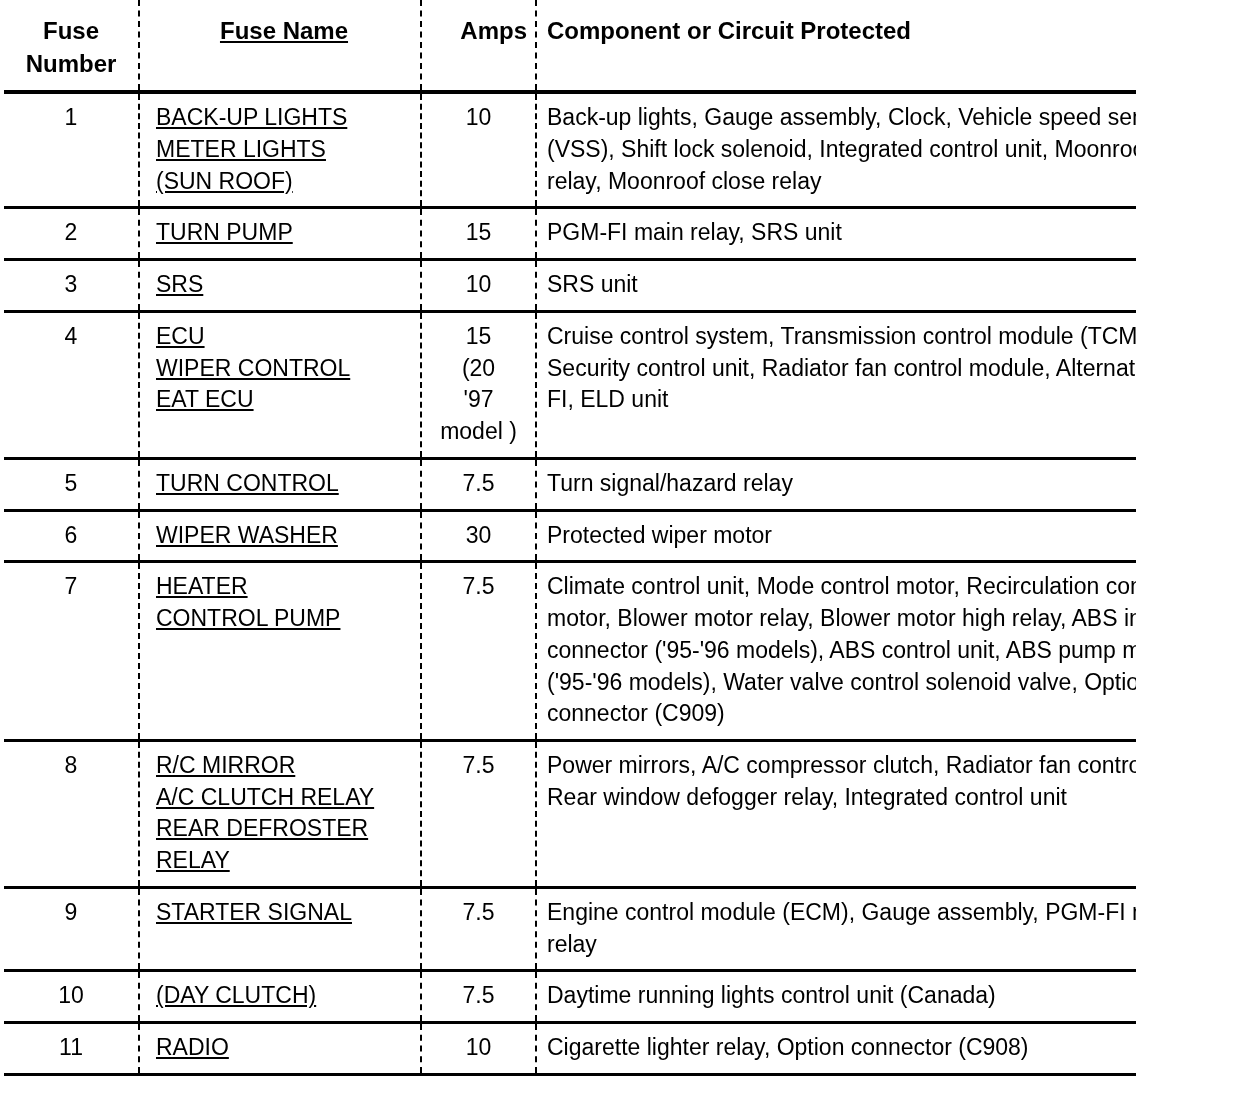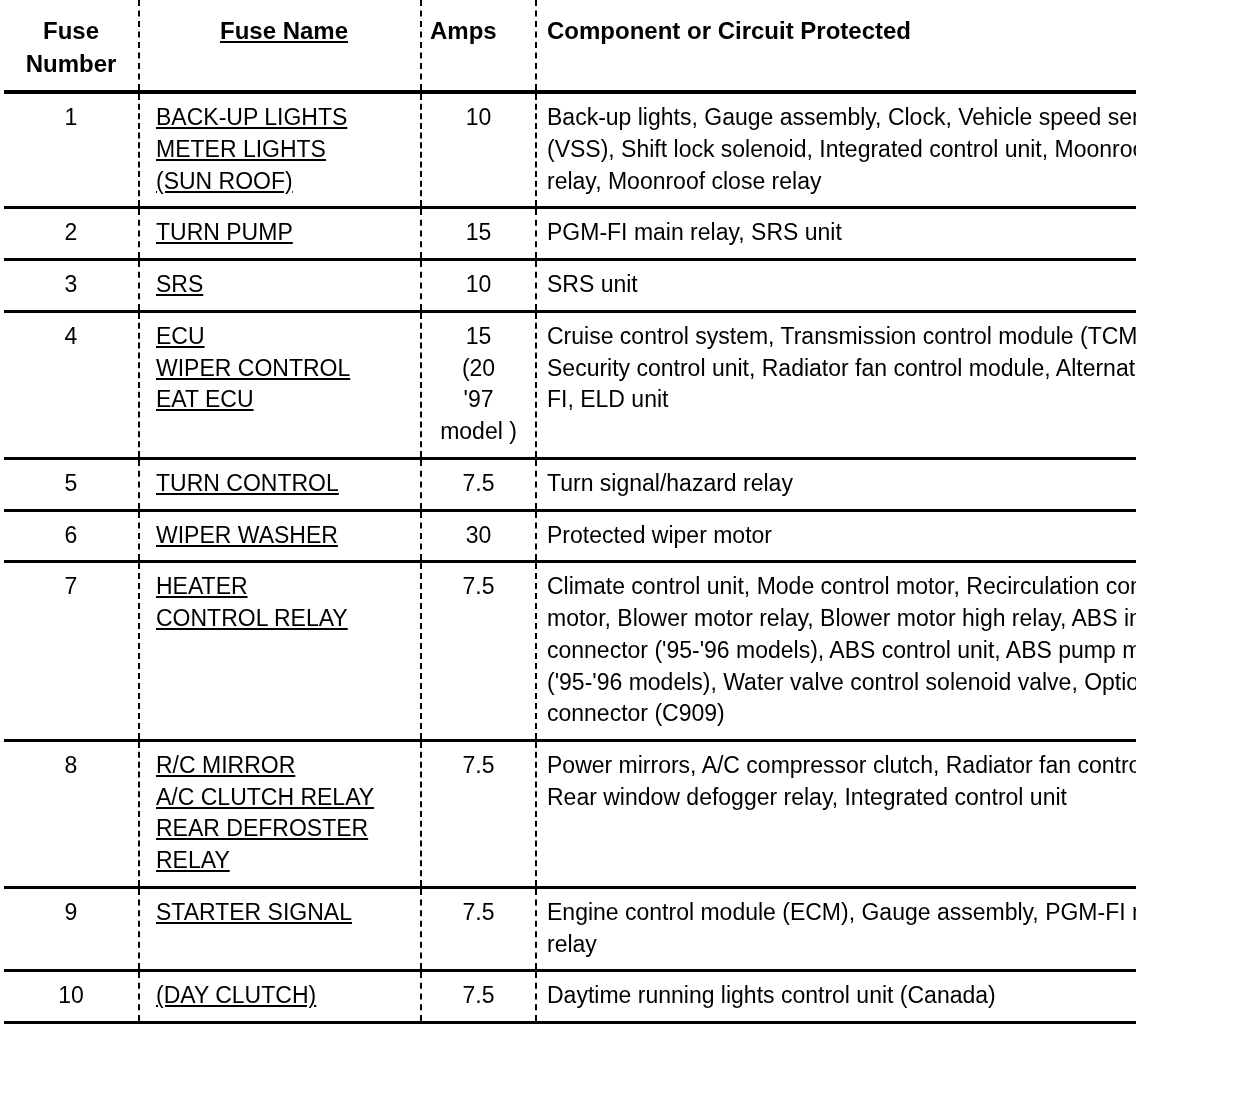--- a/index.html
+++ b/index.html
@@ -50,21 +50,21 @@
   
   .v-dash { border-left: 2px dashed #000; }
 
   .col-num  { text-align: center; }
   .col-name { text-align: left; padding-left: 16px; text-decoration: underline; }
   .col-amps { text-align: center; }
   .col-comp { text-align: left; padding-left: 10px; padding-right: 6px; }
 
   thead th.col-num  { text-align: center; }
   thead th.col-name { text-align: center; }
-  thead th.col-amps { text-align: left; }
+  thead th.col-amps { text-align: right; }
   thead th.col-comp { text-align: left; padding-left: 10px; }
 </style>
 </head>
 <body>
 
 <div class="page">
   <table class="fuse-table">
     <colgroup>
       <col class="c-num">
       <col class="c-name">
@@ -120,21 +120,21 @@
         </tr>
         <tr>
           <td class="col-num">6</td>
           <td class="col-name v-dash">WIPER WASHER</td>
           <td class="col-amps v-dash">30</td>
           <td class="col-comp v-dash">Protected wiper motor</td>
         </tr>
         <tr>
           <td class="col-num">7</td>
           <td class="col-name v-dash">HEATER
-CONTROL RELAY</td>
+CONTROL PUMP</td>
           <td class="col-amps v-dash">7.5</td>
           <td class="col-comp v-dash">Climate control unit, Mode control motor, Recirculation control motor, Blower motor relay, Blower motor high relay, ABS inspection connector ('95-'96 models), ABS control unit, ABS pump motor relay ('95-'96 models), Water valve control solenoid valve, Option connector (C909)</td>
         </tr>
         <tr>
           <td class="col-num">8</td>
           <td class="col-name v-dash">R/C MIRROR
 A/C CLUTCH RELAY
 REAR DEFROSTER
 RELAY</td>
           <td class="col-amps v-dash">7.5</td>
@@ -145,15 +145,21 @@
           <td class="col-name v-dash">STARTER SIGNAL</td>
           <td class="col-amps v-dash">7.5</td>
           <td class="col-comp v-dash">Engine control module (ECM), Gauge assembly, PGM-FI main relay</td>
         </tr>
         <tr>
           <td class="col-num">10</td>
           <td class="col-name v-dash">(DAY CLUTCH)</td>
           <td class="col-amps v-dash">7.5</td>
           <td class="col-comp v-dash">Daytime running lights control unit (Canada)</td>
         </tr>
+        <tr>
+          <td class="col-num">11</td>
+          <td class="col-name v-dash">RADIO</td>
+          <td class="col-amps v-dash">10</td>
+          <td class="col-comp v-dash">Cigarette lighter relay, Option connector (C908)</td>
+        </tr>
       </tbody>
   </table>
 </div>
 
 </body></html>

